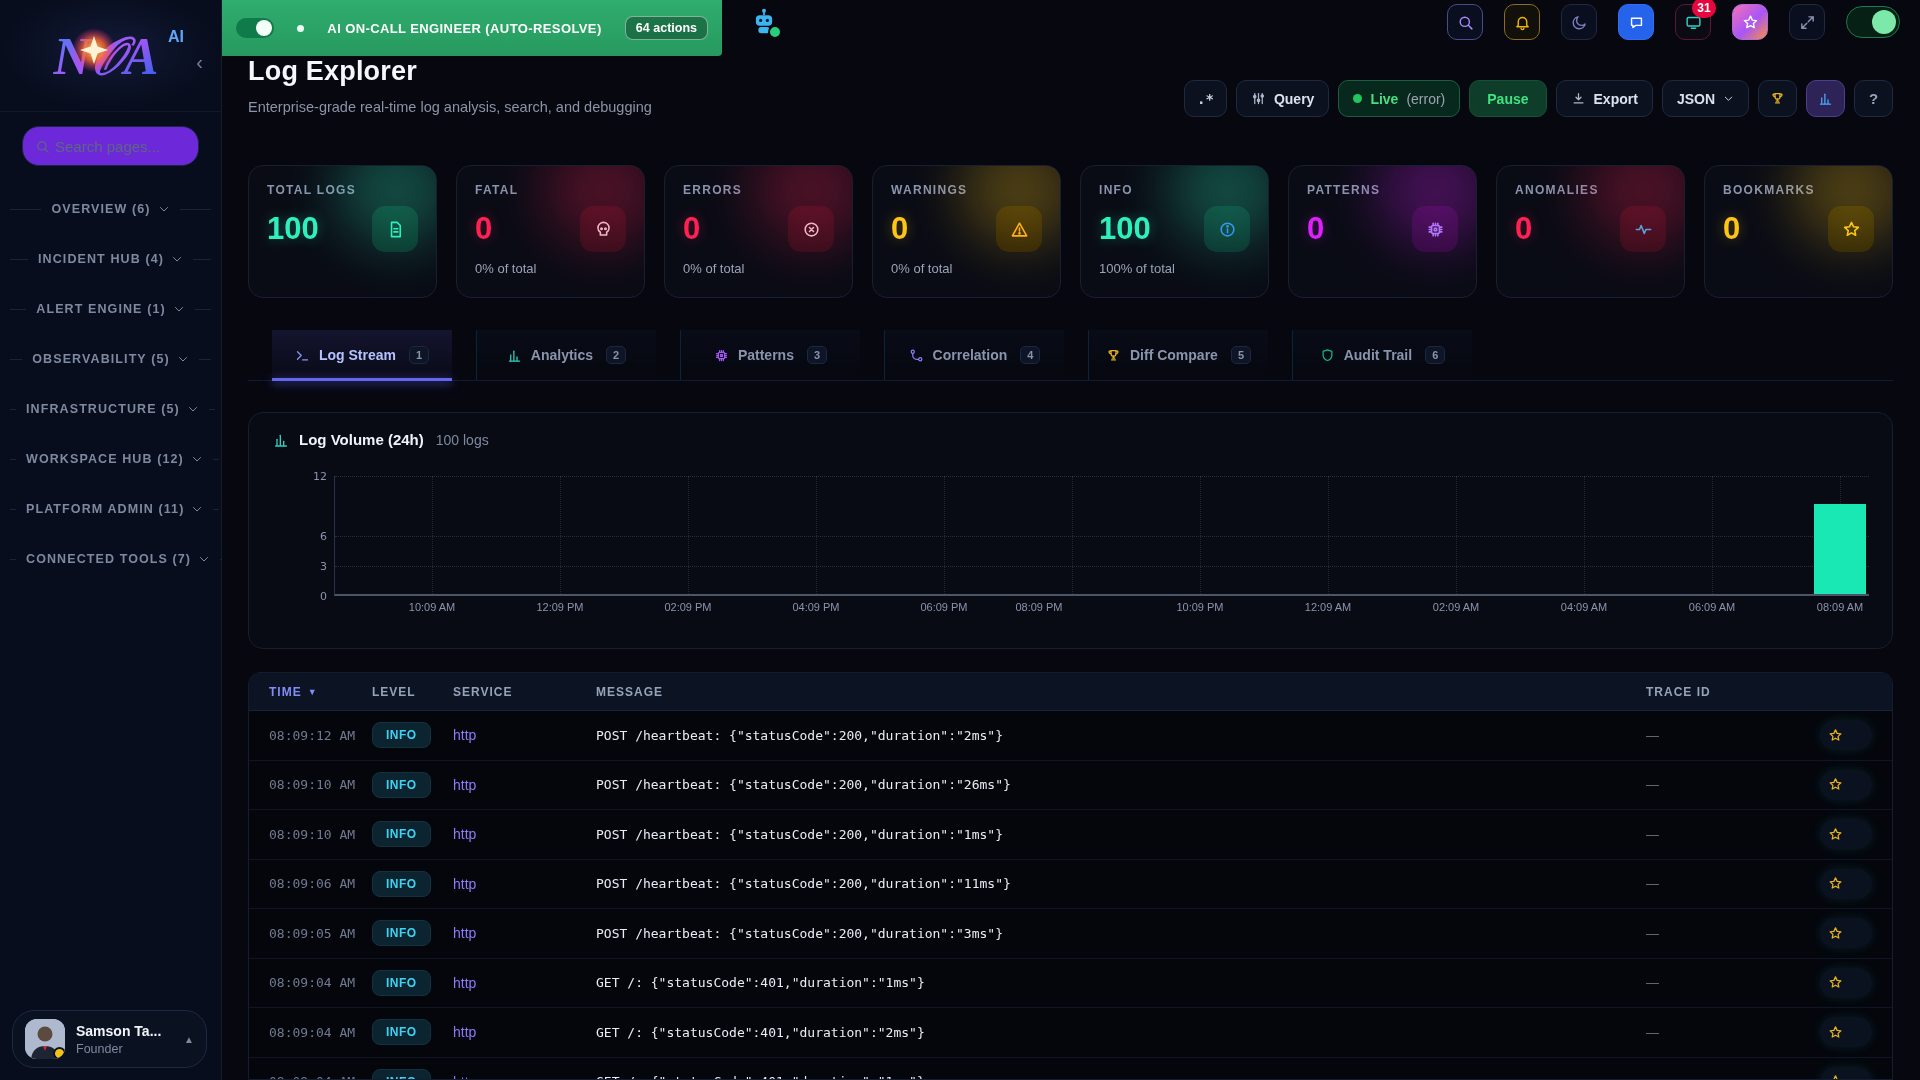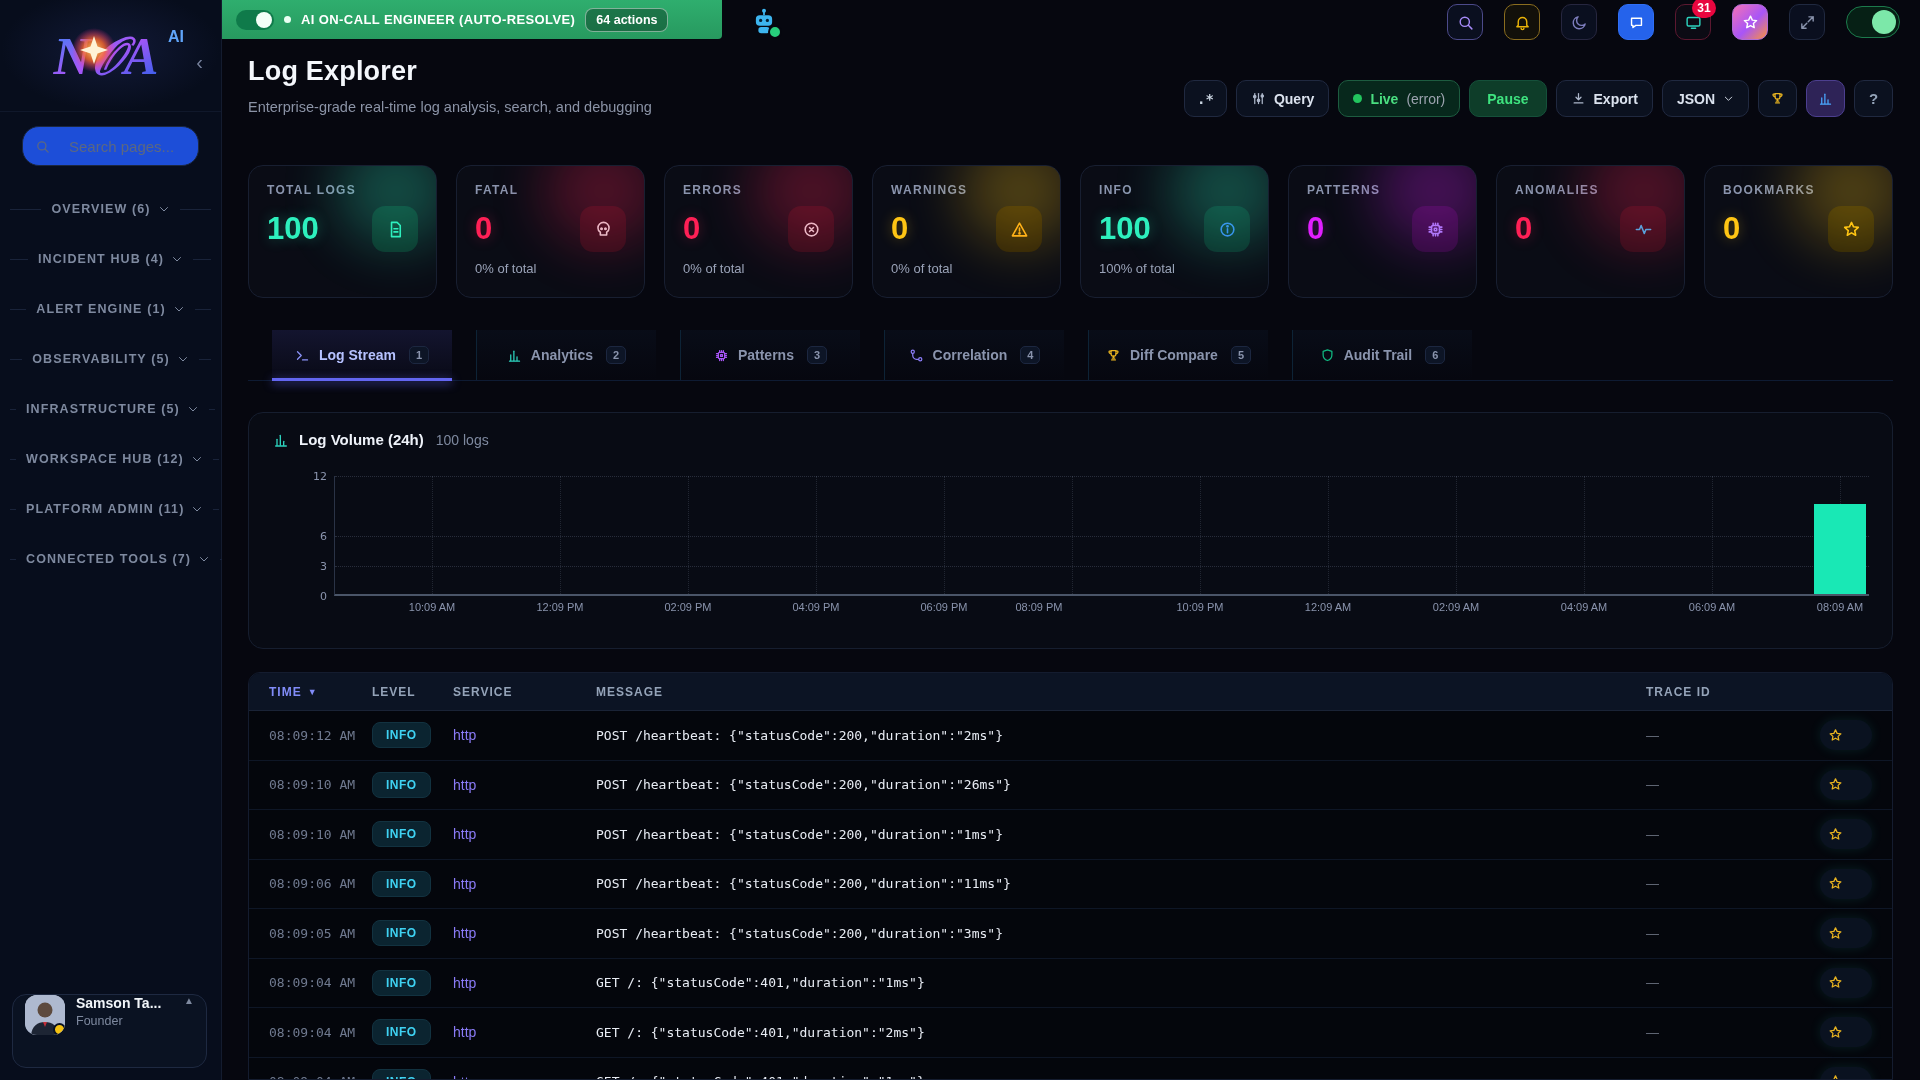--- a/index.html
+++ b/index.html
@@ -3,44 +3,44 @@
 <meta charset="utf-8">
 <style>
   *{margin:0;padding:0;box-sizing:border-box;}
   html,body{width:1920px;height:1080px;overflow:hidden;background:#05070e;font-family:"Liberation Sans",sans-serif;color:#e5e9f2;}
   .app{display:flex;width:1920px;height:1080px;}
 
   
   .sidebar{position:relative;width:222px;height:1080px;background:#070d1c;border-right:1px solid #141c2f;flex-shrink:0;}
   .logo{height:112px;display:flex;align-items:center;justify-content:center;border-bottom:1px solid #10182b;background:radial-gradient(ellipse at 50% 45%,#121a38 0%,#070d1c 70%);cursor:pointer;}
   .collapse-btn{position:absolute;top:54px;right:18px;color:#76819b;font-size:20px;line-height:16px;cursor:pointer;}
-  .search-wrap{margin:14px 22px 0 22px;height:40px;display:flex;align-items:center;gap:19px;padding:0 12px;background:#1d4ed8;border:1px solid #1b2740;border-radius:17px;}
+  .search-wrap{margin:14px 22px 0 22px;height:40px;display:flex;align-items:center;gap:5px;padding:0 12px;background:#6d28d9;border:1px solid #1b2740;border-radius:17px;}
   .search-wrap .icn{width:15px;height:15px;color:#5c6880;flex-shrink:0;}
   .search-wrap input{flex:1;min-width:0;background:transparent;border:none;outline:none;color:#c7cfdd;font-size:15px;font-family:"Liberation Sans",sans-serif;}
   .search-wrap input::placeholder{color:#5c6880;}
   .nav{margin-top:18px;}
   .nav-item{height:50px;display:flex;align-items:center;padding:0 10px;cursor:pointer;}
   .nav-line{flex:1;height:1px;background:#19233a;min-width:6px;}
   .nav-label{color:#7e899f;font-size:12.5px;font-weight:bold;letter-spacing:1.1px;margin:0 7px 0 10px;white-space:nowrap;}
   .nav-item .icn{width:12px;height:12px;color:#7e899f;margin-right:10px;flex-shrink:0;}
-  .user-card{position:absolute;left:12px;right:14px;bottom:12px;height:74px;border:1px solid #1e2941;border-radius:14px;background:#0a1222;display:flex;padding:0 12px;gap:11px;cursor:pointer;}
+  .user-card{position:absolute;left:12px;right:14px;bottom:12px;height:58px;border:1px solid #1e2941;border-radius:22px;background:#0a1222;display:flex;align-items:center;padding:0 12px;gap:11px;cursor:pointer;}
   .avatar{position:relative;width:40px;height:40px;border-radius:12px;background:linear-gradient(160deg,#c7d0e2 0%,#8e9ab4 100%);overflow:hidden;flex-shrink:0;}
   .avatar svg{width:100%;height:100%;}
   .avatar .status-dot{position:absolute;right:-1px;bottom:-1px;width:13px;height:13px;border-radius:50%;background:#f5c211;border:2px solid #0a1222;}
   .user-meta{flex:1;min-width:0;}
   .user-name{color:#f1f5f9;font-size:14px;font-weight:bold;white-space:nowrap;overflow:hidden;}
   .user-role{color:#7e899f;font-size:12.5px;margin-top:3px;}
   .user-caret{color:#7e899f;font-size:10px;}
 
   
   .main{position:relative;flex:1;height:1080px;background:#06070f;}
 
   
   .topbar{position:absolute;top:0;left:0;right:0;height:44px;}
-  .banner{position:absolute;left:0;top:0;width:500px;height:39px;background:linear-gradient(180deg,#2fae6e,#27995f);display:flex;align-items:center;gap:10px;padding:0 14px;border-bottom-right-radius:4px;}
+  .banner{position:absolute;left:0;top:0;width:500px;height:56px;background:linear-gradient(180deg,#2fae6e,#27995f);display:flex;align-items:center;gap:10px;padding:0 14px;border-bottom-right-radius:4px;justify-content:space-between;}
   .banner-toggle{position:relative;width:38px;height:20px;border-radius:10px;background:#0f7a4a;cursor:pointer;flex-shrink:0;}
   .banner-toggle .knob{position:absolute;right:2px;top:2px;width:16px;height:16px;border-radius:50%;background:#f4fff8;}
   .banner-dot{width:7px;height:7px;border-radius:50%;background:#eafff3;flex-shrink:0;}
   .banner-label{color:#ffffff;font-size:13px;font-weight:bold;letter-spacing:.4px;white-space:nowrap;}
   .banner-badge{background:rgba(8,56,34,.45);border:1px solid rgba(255,255,255,.45);color:#ffffff;font-size:12.5px;font-weight:bold;border-radius:8px;padding:4px 10px;white-space:nowrap;}
   .robot-wrap{position:absolute;left:522px;top:2px;width:40px;height:40px;display:flex;align-items:center;justify-content:center;cursor:pointer;}
   .robot-wrap .status-dot{position:absolute;right:2px;bottom:3px;width:14px;height:14px;border-radius:50%;background:#27cf7c;border:2px solid #06070f;}
   .top-icons{position:absolute;right:20px;top:4px;display:flex;gap:21px;align-items:center;}
   .tico{position:relative;width:36px;height:36px;border-radius:10px;border:1px solid #232c44;background:#0a0f1f;display:flex;align-items:center;justify-content:center;cursor:pointer;}
   .tico .icn{width:17px;height:17px;}

